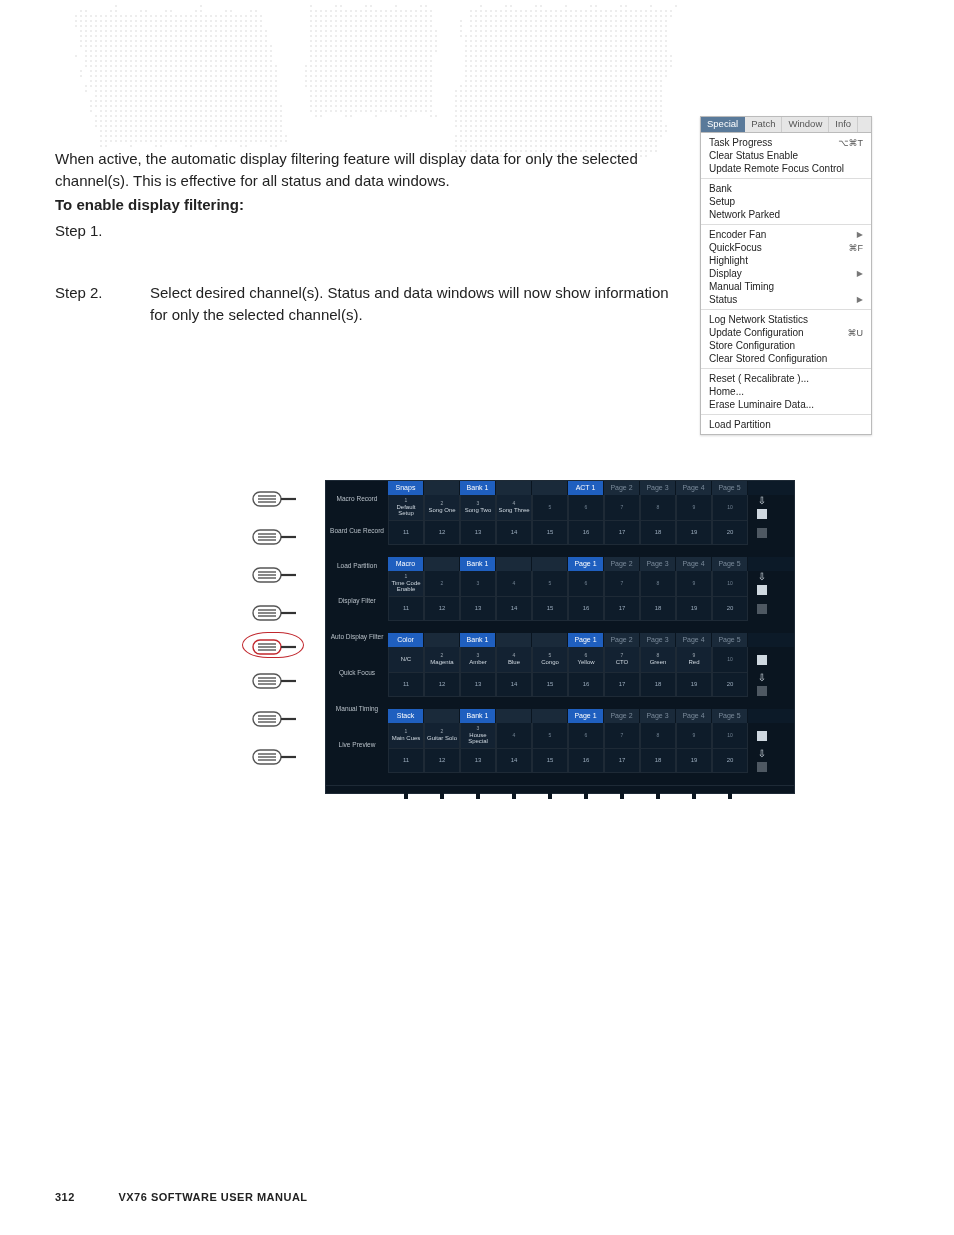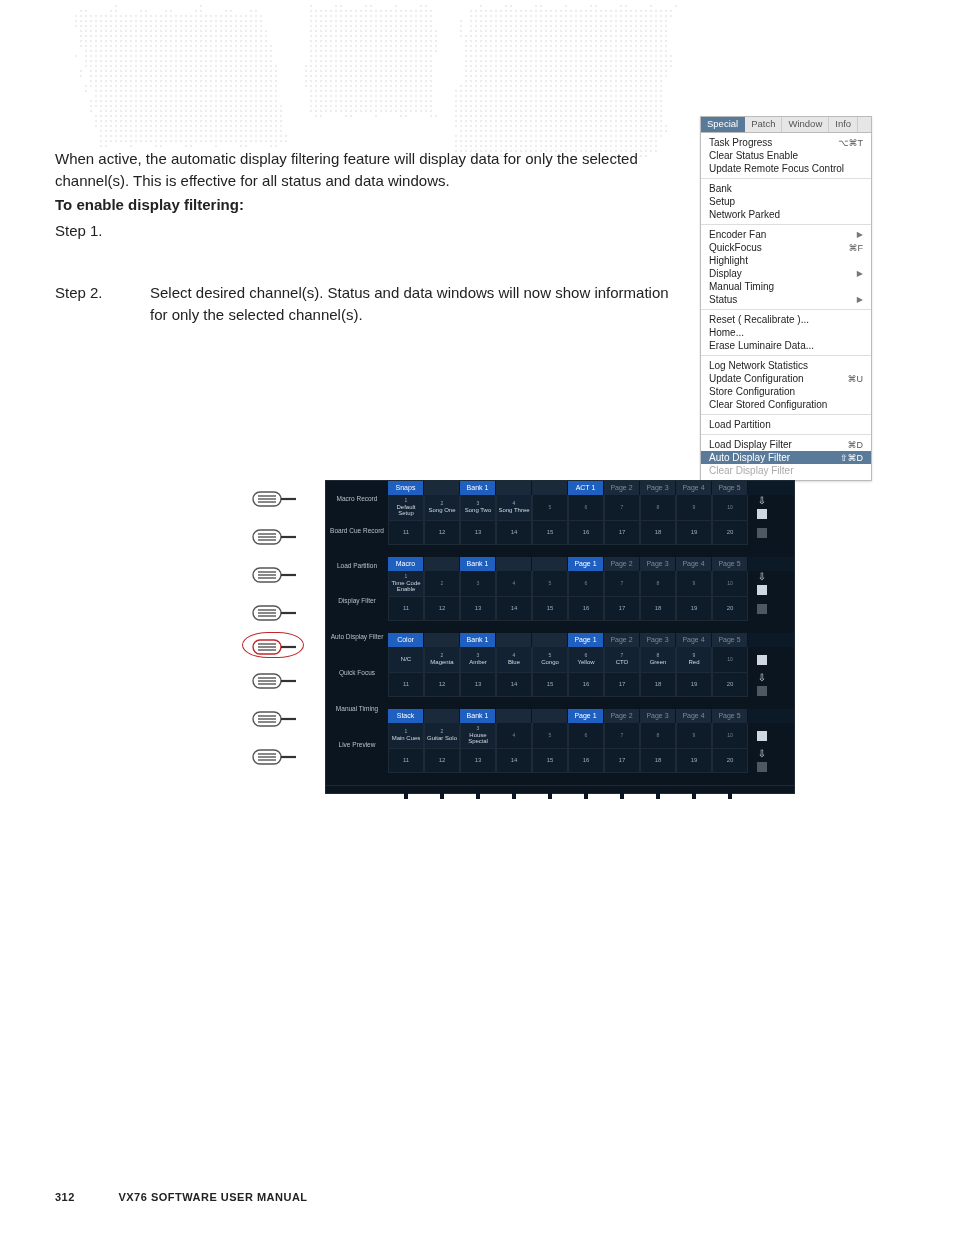--- a/index.html
+++ b/index.html
@@ -2952,60 +2952,47 @@
           <div class="item">
             <span>Manual Timing</span>
           </div>
           <div class="item">
             <span>Status</span>
             <span class="arr">▶</span>
           </div>
         </div>
         <div class="grp">
           <div class="item">
-            <span>Reset ( Recalibrate )...</span>
+            <span>Log Network Statistics</span>
           </div>
           <div class="item">
-            <span>Home...</span>
+            <span>Update Configuration</span>
+            <span class="sc">⌘U</span>
           </div>
           <div class="item">
-            <span>Erase Luminaire Data...</span>
+            <span>Store Configuration</span>
+          </div>
+          <div class="item">
+            <span>Clear Stored Configuration</span>
           </div>
         </div>
         <div class="grp">
           <div class="item">
-            <span>Log Network Statistics</span>
+            <span>Reset ( Recalibrate )...</span>
           </div>
           <div class="item">
-            <span>Update Configuration</span>
-            <span class="sc">⌘U</span>
+            <span>Home...</span>
           </div>
           <div class="item">
-            <span>Store Configuration</span>
-          </div>
-          <div class="item">
-            <span>Clear Stored Configuration</span>
+            <span>Erase Luminaire Data...</span>
           </div>
         </div>
         <div class="grp">
           <div class="item">
             <span>Load Partition</span>
-          </div>
-        </div>
-        <div class="grp">
-          <div class="item">
-            <span>Load Display Filter</span>
-            <span class="sc">⌘D</span>
-          </div>
-          <div class="item sel">
-            <span>Auto Display Filter</span>
-            <span class="sc">⇧⌘D</span>
-          </div>
-          <div class="item dim">
-            <span>Clear Display Filter</span>
           </div>
         </div>
       </div>
   </div>
 
   <div id="toggles">
       <div class="toggle" style="left: 252px; top: 490px;"><svg viewBox="0 0 44 18">
          <rect class="body" x="1" y="2" rx="7" ry="7" width="28" height="14" fill="#fff" stroke="#555" stroke-width="1.4"></rect>
          <line x1="6" y1="6" x2="24" y2="6" stroke="#555" stroke-width="1.4"></line>
          <line x1="6" y1="9" x2="24" y2="9" stroke="#555" stroke-width="1.4"></line>

